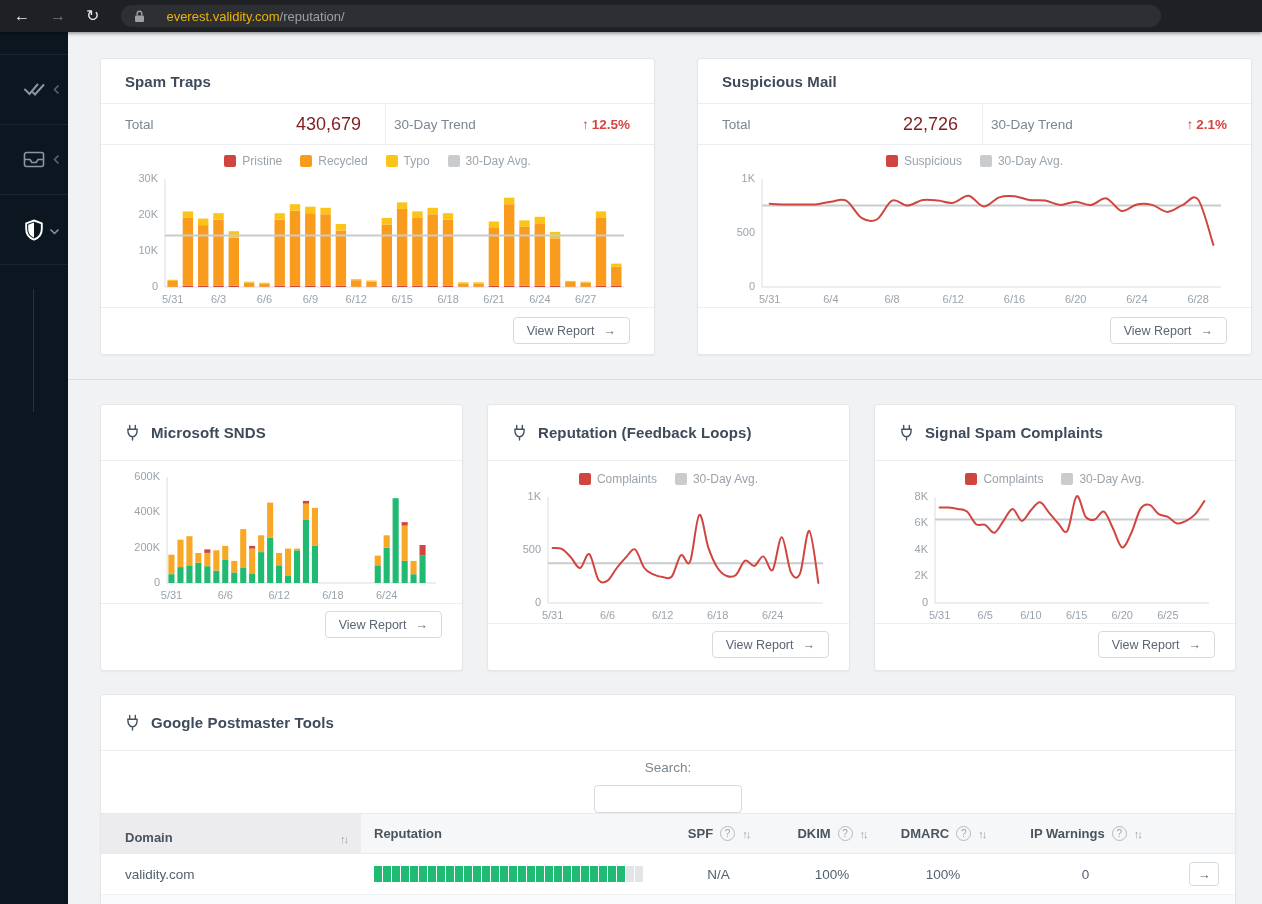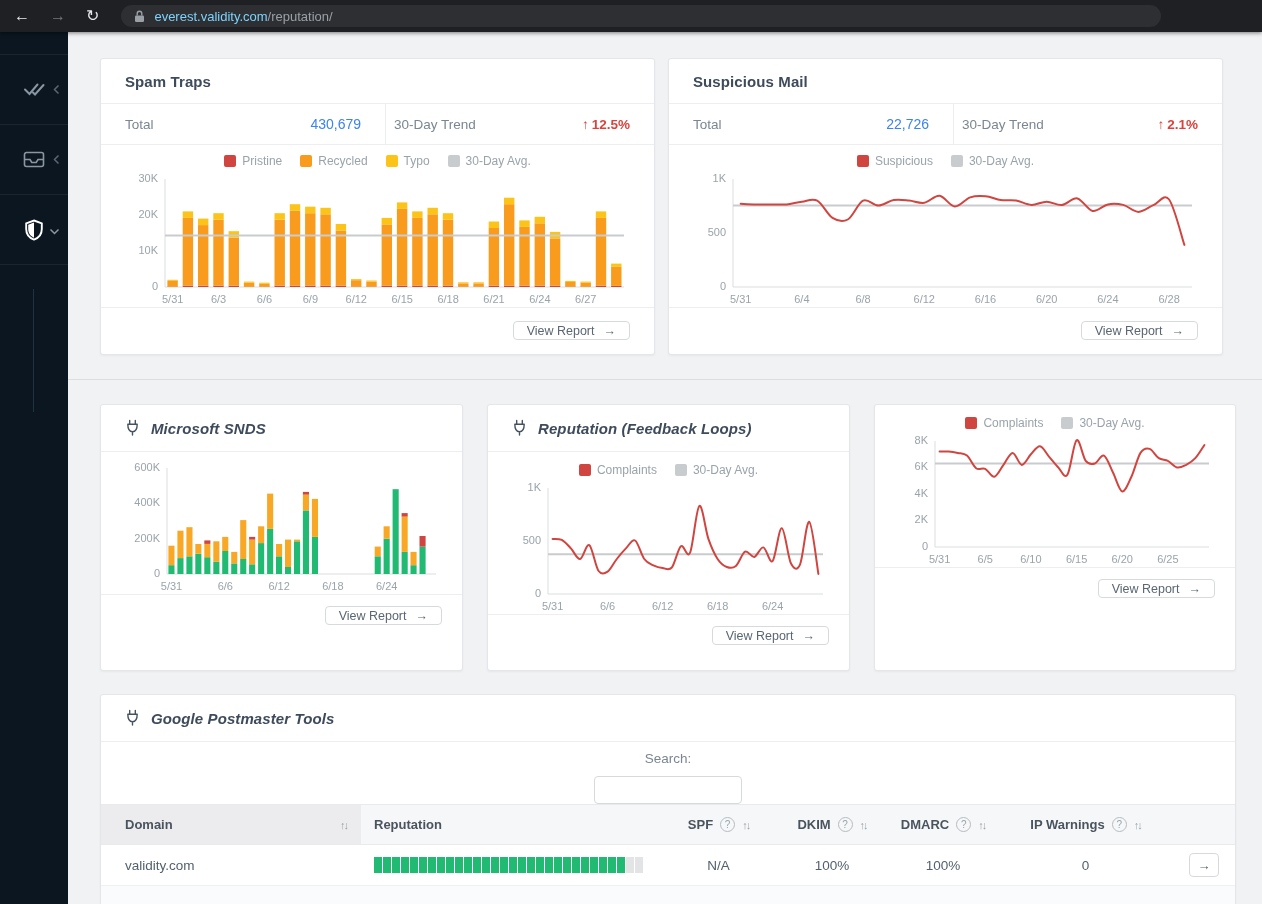--- a/index.html
+++ b/index.html
@@ -8,90 +8,90 @@
 
   
   .topbar { height:32px; background:#1e2023; display:flex; align-items:center;
     padding:0 14px; gap:20px; position:relative; z-index:10;
     box-shadow:0 1px 4px rgba(0,0,0,.5); }
   .nav-btn { background:none; border:none; color:#e8eaed; font-size:16px; line-height:1;
     cursor:pointer; padding:0; }
   .nav-btn.fwd { color:#73777c; }
   .url-pill { height:22px; width:1040px; background:#2d2f33; border-radius:12px;
     display:flex; align-items:center; gap:9px; padding:0 13px; margin-left:2px; }
-  .url-host { color:#7dd3fc; font-size:13px; }
+  .url-host { color:#eab308; font-size:13px;margin-left:12px; }
   .url-path { color:#9aa0a6; font-size:13px; }
 
   
   .app { display:flex; height:872px; }
   .sidebar { width:68px; background:#0b1621; position:relative; flex:none; }
   .side-spacer { height:23px; border-bottom:1px solid #182634; }
   .side-item { height:70px; border-bottom:1px solid #182634; display:flex;
     align-items:center; justify-content:center; position:relative; cursor:pointer; }
   .side-item .chev { position:absolute; right:8px; top:50%; transform:translateY(-50%); }
   .submenu-line { position:absolute; left:33px; top:257px; width:1px; height:123px;
     background:#233240; }
 
   .content { flex:1; padding:26px 26px 0 32px; overflow:hidden; }
-  .row1 { display:flex; gap:13px;align-items:flex-end; }
+  .row1 { display:flex; gap:42px;align-items:flex-end; }
   .row2 { display:flex; gap:24px; margin-top:24px; }
   .section-divider { height:1px; background:#dcdee1; margin:24px -26px 0 -32px; }
 
   
   .card { background:#fff; border:1px solid #e4e6e9; border-radius:3px;
     box-shadow:0 1px 2px rgba(25,35,45,.05); }
   .card.big { width:555px; height:297px; }
   .card.small { flex:1; height:267px; }
   .card.wide { margin-top:23px; width:1136px; height:232px; overflow:hidden; }
 
   .card-header { height:45px; display:flex; align-items:center; gap:11px;
     padding:0 24px; border-bottom:1px solid #eceef0; }
-  .card.small .card-header, .card.wide .card-header { height:47px;font-style:italic; }
+  .card.small .card-header, .card.wide .card-header { height:56px; }
   .card-title { font-size:15px; font-weight:bold; color:#3e4b5b; letter-spacing:.1px; }
 
   .stats { display:flex; height:41px; border-bottom:1px solid #eceef0; }
   .stat { flex:1; display:flex; align-items:center; justify-content:space-between;
     padding:0 24px; }
   .stat + .stat { border-left:1px solid #eceef0;padding-left:8px; }
   .stat-label { color:#7a8691; font-size:13.5px; }
-  .stat-value { color:#3b82f6; font-size:14px; }
+  .stat-value { color:#7f1d1d; font-size:18px; }
   .stat-trend { color:#d9433e; font-size:13.5px; font-weight:bold; display:flex;
     align-items:center; gap:3px; }
 
   .chart-wrap { padding:6px 24px 0; }
   .card.small .chart-wrap { padding:8px 20px 0; }
   .legend { display:flex; justify-content:center; align-items:center; gap:18px;
     height:20px; font-size:12px; color:#9aa3ab; }
   .lg-item { display:inline-flex; align-items:center; gap:6px; cursor:pointer; }
   .lg-swatch { width:12px; height:12px; border-radius:2px; display:inline-block; }
   .chart svg { display:block; }
   svg text { font-family:"Liberation Sans", sans-serif; }
 
   .card-footer { border-top:1px solid #eceef0; height:46px; display:flex;
     align-items:center; justify-content:flex-end; padding:0 24px; }
   .card.small .card-footer { height:42px; padding:0 20px; }
   .view-report { border:1px solid #d6dade; background:#fff; border-radius:4px;
-    height:19px; padding:4px 13px; font-size:12.5px; color:#5a6673; display:flex;
+    height:27px; padding:4px 13px; font-size:12.5px; color:#5a6673; display:flex;
     align-items:center; gap:9px; cursor:pointer; font-family:inherit; }
 
   
   .search-row { height:62px; display:flex; align-items:center; justify-content:flex-end;
     gap:10px; padding:0 22px;flex-direction:column; }
   .search-label { color:#7a8691; font-size:13.5px; }
   .search-input { width:148px; height:28px; border:1px solid #d6dade; border-radius:4px;
     background:#fff; font-family:inherit; padding:0 8px; font-size:13px; color:#3e4b5b; }
 
   .thead, .trow { display:grid;
     grid-template-columns:260px 300px 115px 112px 110px 175px 1fr; align-items:center; }
   .thead { height:41px; background:#f6f7f8; border-top:1px solid #e8eaec;
     border-bottom:1px solid #e8eaec; font-size:13px; font-weight:bold; color:#4a545e; }
   .th { display:flex; align-items:center; justify-content:center; gap:7px; height:100%; }
   .th.left { justify-content:flex-start; padding-left:13px; font-weight:bold; }
   .th-domain { background:#ececee; justify-content:space-between;
-    padding:0 14px 0 24px; }
+    padding:0 14px 8px 24px;align-items:flex-end; }
   .sort { font-size:11px; color:#9aa3ab; letter-spacing:-2px; font-weight:normal;
     cursor:pointer; }
   .help { width:15px; height:15px; border:1px solid #b6bcc2; border-radius:50%;
     color:#9aa3ab; font-size:10px; display:inline-flex; align-items:center;
     justify-content:center; font-weight:normal; cursor:pointer; }
 
   .trow { height:41px; background:#fff; font-size:13.5px; color:#53616f;
     border-bottom:1px solid #eef0f1; }
   .td { display:flex; align-items:center; justify-content:center; }
   .td-domain { justify-content:flex-start; padding-left:24px; }
@@ -494,20 +494,28 @@
         </div>
         <div class="card-footer">
           <button class="view-report">
             <span>View Report</span>
               <span>→</span>
           </button>
         </div>
       </section>
 
       <section class="card small">
+        <div class="card-header">
+          <span style="display:inline-flex">
+            <svg width="15" height="18" viewBox="0 0 16 18">
+                <path d="M5 1 V5 M11 1 V5 M3 5 H13 C13 10.5 11 13 8 13 C5 13 3 10.5 3 5 Z M8 13 V16.5" stroke="#46535f" stroke-width="1.5" fill="none" stroke-linecap="round" stroke-linejoin="round"></path>
+              </svg>
+          </span>
+          <span class="card-title">Signal Spam Complaints</span>
+        </div>
         <div class="chart-wrap">
           <div class="legend">
               <span class="lg-item"><span class="lg-swatch" style="background:#d0453f"></span>Complaints</span>
               <span class="lg-item"><span class="lg-swatch" style="background:#c9cccf"></span>30-Day Avg.</span>
             </div>
           <div class="chart">
               <svg width="320" height="134">
                 <line x1="40" y1="8" x2="40" y2="114" stroke="#dadde0" stroke-width="1"></line>
                 <line x1="40" y1="114" x2="314" y2="114" stroke="#dadde0" stroke-width="1"></line>
                 <text x="33" y="114" fill="#9aa3ab" font-size="11" text-anchor="end" dominant-baseline="middle">0</text>

